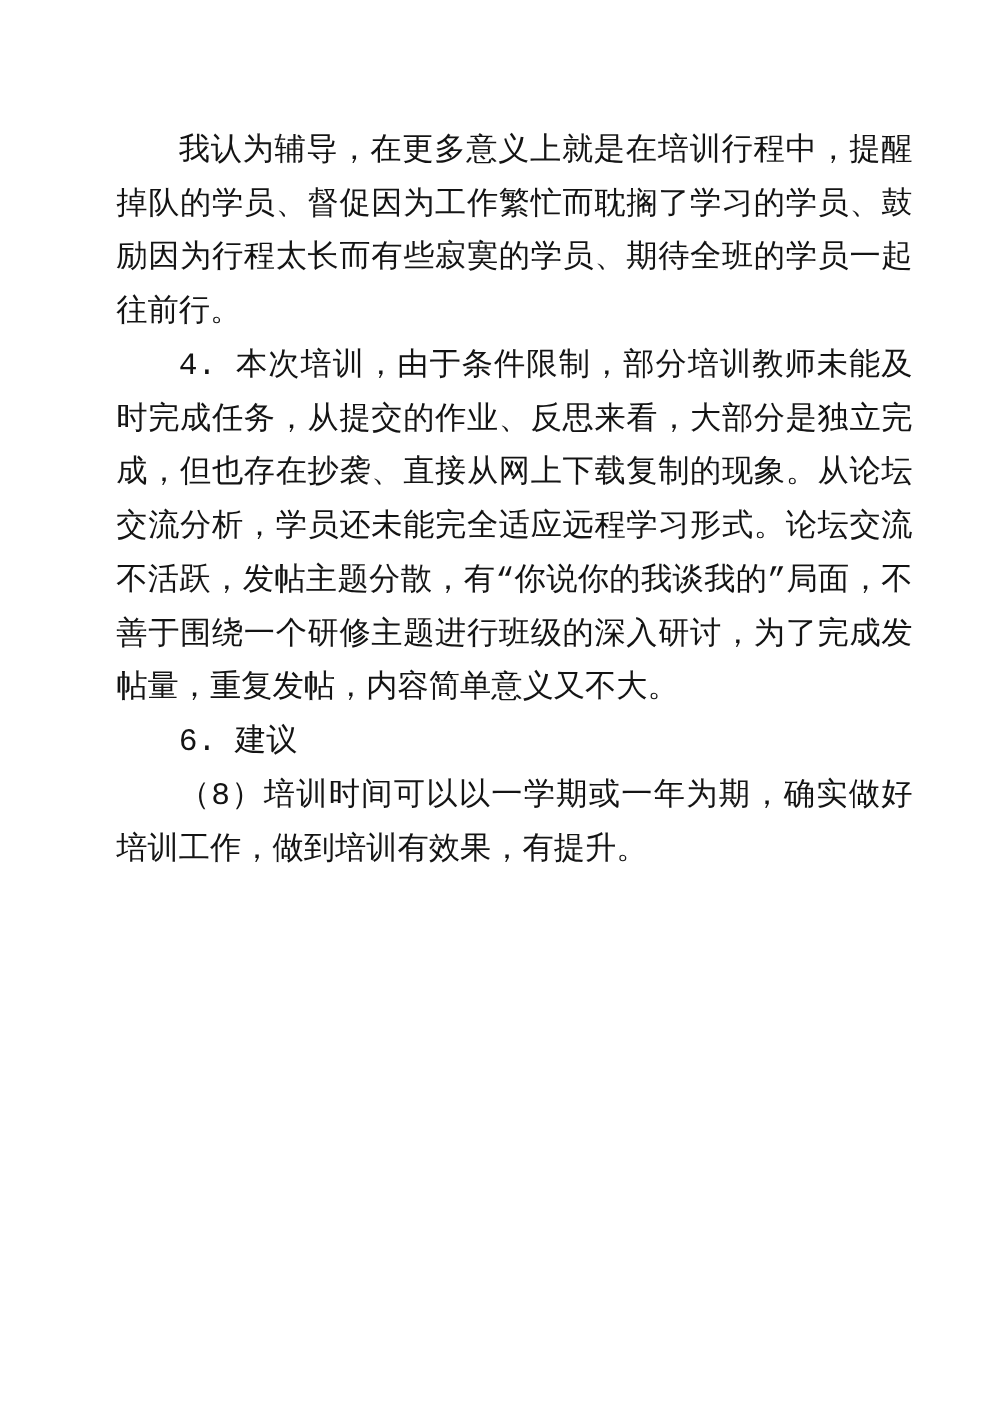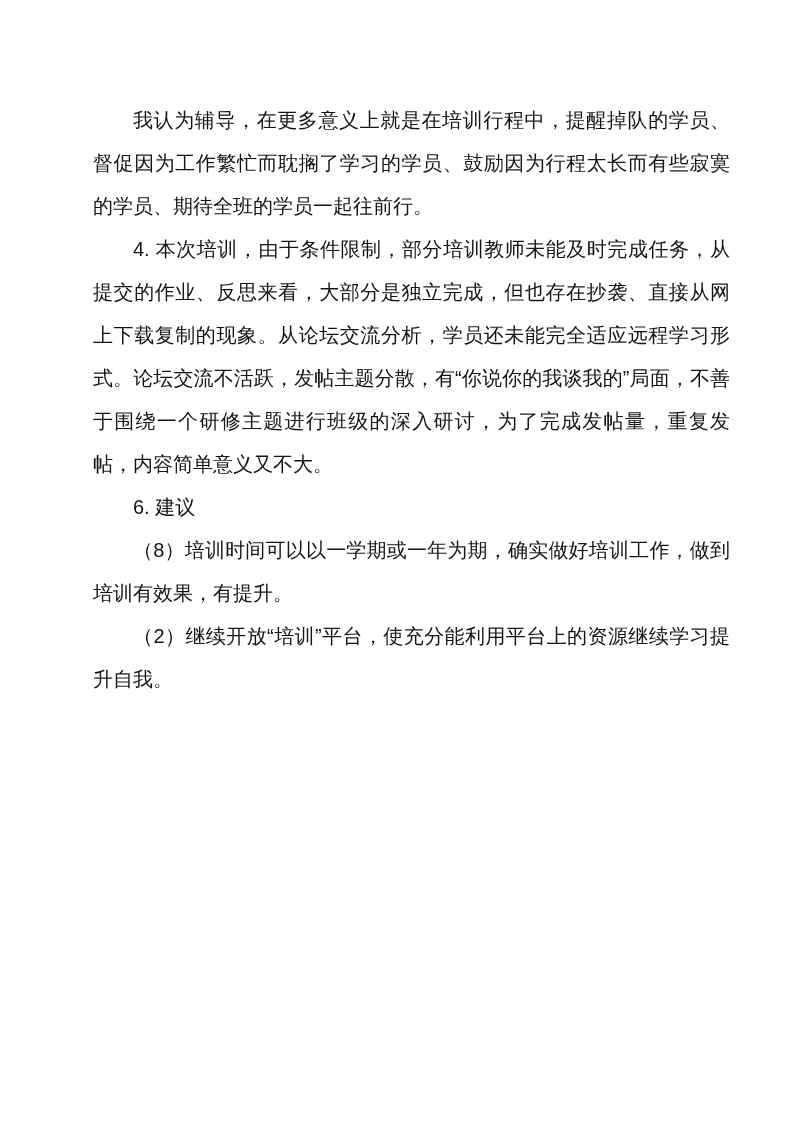--- a/index.html
+++ b/index.html
@@ -16,35 +16,34 @@
   }
   .content {
     position: absolute;
     left: 93px;
     top: 99px;
     width: 637px;
   }
   .para {
     margin: 0;
     padding: 0;
-    font-family: Liberation Sans, sans-serif;
-    font-size: 20px;
+    font-family: Liberation Mono, monospace;
+    font-size: 25px;
     line-height: 43px;
     color: #141414;
     text-align: justify;
     text-justify: inter-ideograph;
     text-indent: 2em;
     word-break: normal;
     overflow-wrap: break-word;
   }
 </style>
 </head>
 <body>
 
 <div class="page">
   <div class="content">
       <p class="para">我认为辅导，在更多意义上就是在培训行程中，提醒掉队的学员、督促因为工作繁忙而耽搁了学习的学员、鼓励因为行程太长而有些寂寞的学员、期待全班的学员一起往前行。</p>
       <p class="para">4. 本次培训，由于条件限制，部分培训教师未能及时完成任务，从提交的作业、反思来看，大部分是独立完成，但也存在抄袭、直接从网上下载复制的现象。从论坛交流分析，学员还未能完全适应远程学习形式。论坛交流不活跃，发帖主题分散，有“你说你的我谈我的”局面，不善于围绕一个研修主题进行班级的深入研讨，为了完成发帖量，重复发帖，内容简单意义又不大。</p>
       <p class="para">6. 建议</p>
       <p class="para">（8）培训时间可以以一学期或一年为期，确实做好培训工作，做到培训有效果，有提升。</p>
-      <p class="para">（2）继续开放“培训”平台，使充分能利用平台上的资源继续学习提升自我。</p>
     </div>
 </div>
 
 </body></html>

